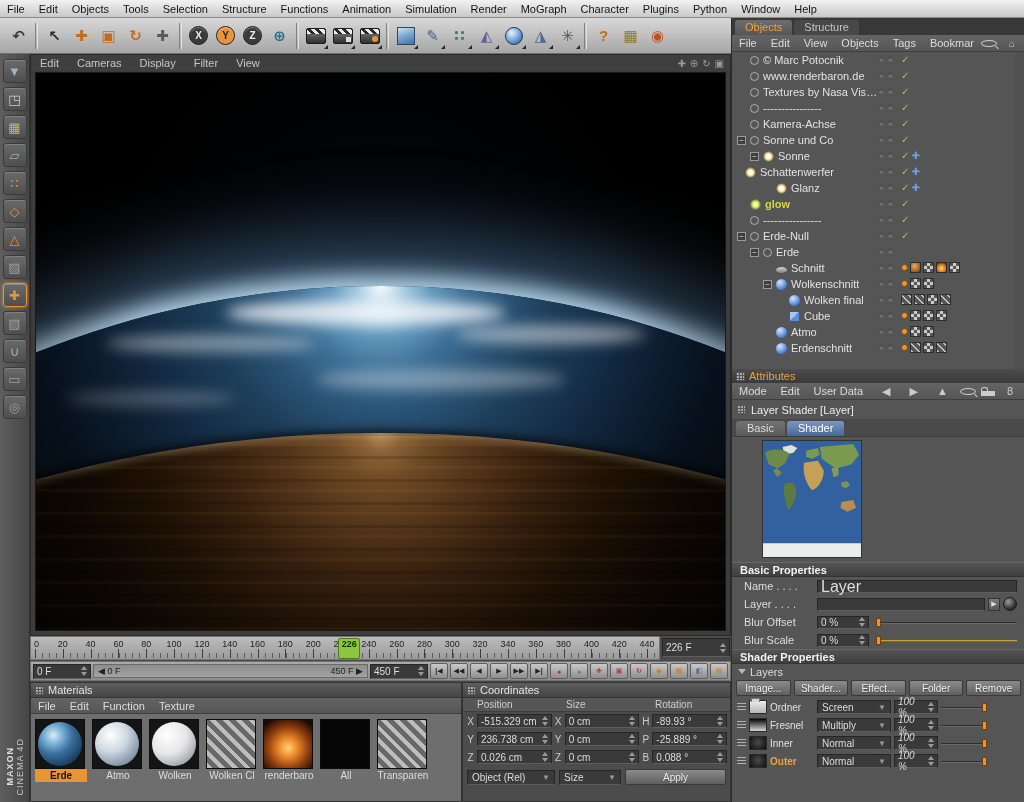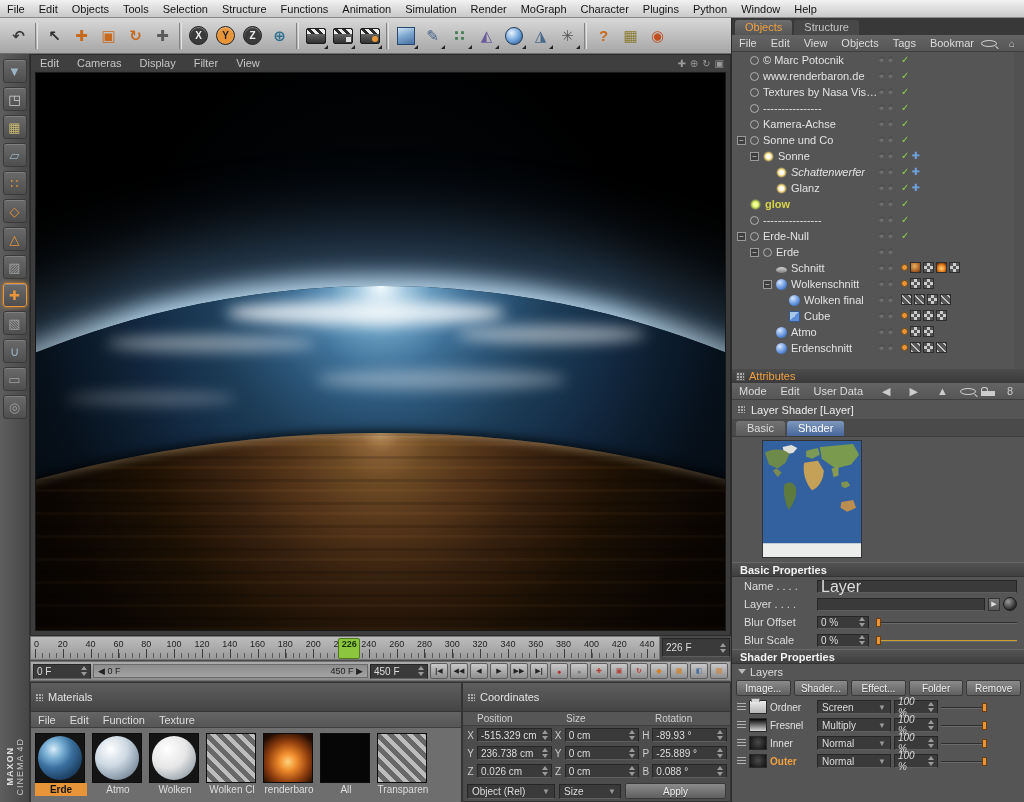--- a/index.html
+++ b/index.html
@@ -103,21 +103,21 @@
     display:flex; align-items:center; gap:2px; padding:0 2px; }
   .t-field { width:60px; height:15px; }
   .range { flex:1; min-width:170px; height:14px; background:linear-gradient(#8d8d8d,#a3a3a3);
     border:1px solid #6a6a6a; display:flex; align-items:center; justify-content:space-between;
     font-size:9px; color:#222; padding:0 4px; }
   .pbtn { width:18px; height:16px; background:linear-gradient(#c9c9c9,#8e8e8e); border:1px solid #5e5e5e;
     border-radius:2px; font-size:7px; color:#222; display:flex; align-items:center; justify-content:center;
     font-weight:bold; flex:none; }
 
   
-  .panel-hd { height:29px; background:linear-gradient(#5e5e5e,#454545); border-bottom:1px solid #353535;
+  .panel-hd { height:15px; background:linear-gradient(#5e5e5e,#454545); border-bottom:1px solid #353535;
     color:#e4e4e4; display:flex; align-items:center; padding-left:4px; gap:4px; }
   .grid-ic { width:9px; height:9px; flex:none;
     background:linear-gradient(#bbb,#888); box-shadow:inset 0 0 0 1px #555;
     background-image:linear-gradient(#555 1px, transparent 1px), linear-gradient(90deg,#555 1px,transparent 1px);
     background-size:3px 3px; background-color:#aaa; }
   .panel-menus { height:16px; background:linear-gradient(#646464,#565656); border-bottom:1px solid #3e3e3e;
     display:flex; align-items:center; color:#dcdcdc; }
   .panel-menus span { padding:0 7px; }
 
   .materials { position:absolute; left:30px; top:682px; width:432px; height:120px;
@@ -703,21 +703,21 @@
         <div class="trow-dots">
           <span class="vdot"></span>
           <span class="vdot"></span>
         </div>
         <div class="trow-tags">
           <span class="tag-check">✓</span>
           <span class="tag-axis">✚</span>
         </div>
       </div>
       <div class="trow">
-        <div class="trow-main" style="padding-left: 31px; font-style: italic;">
+        <div class="trow-main" style="">
           <span class="exp-sp"></span>
           <span class="obj-icon icon-light"></span>
           <span class="tlabel">Schattenwerfer</span>
         </div>
         <div class="trow-dots">
           <span class="vdot"></span>
           <span class="vdot"></span>
         </div>
         <div class="trow-tags">
           <span class="tag-check">✓</span>

